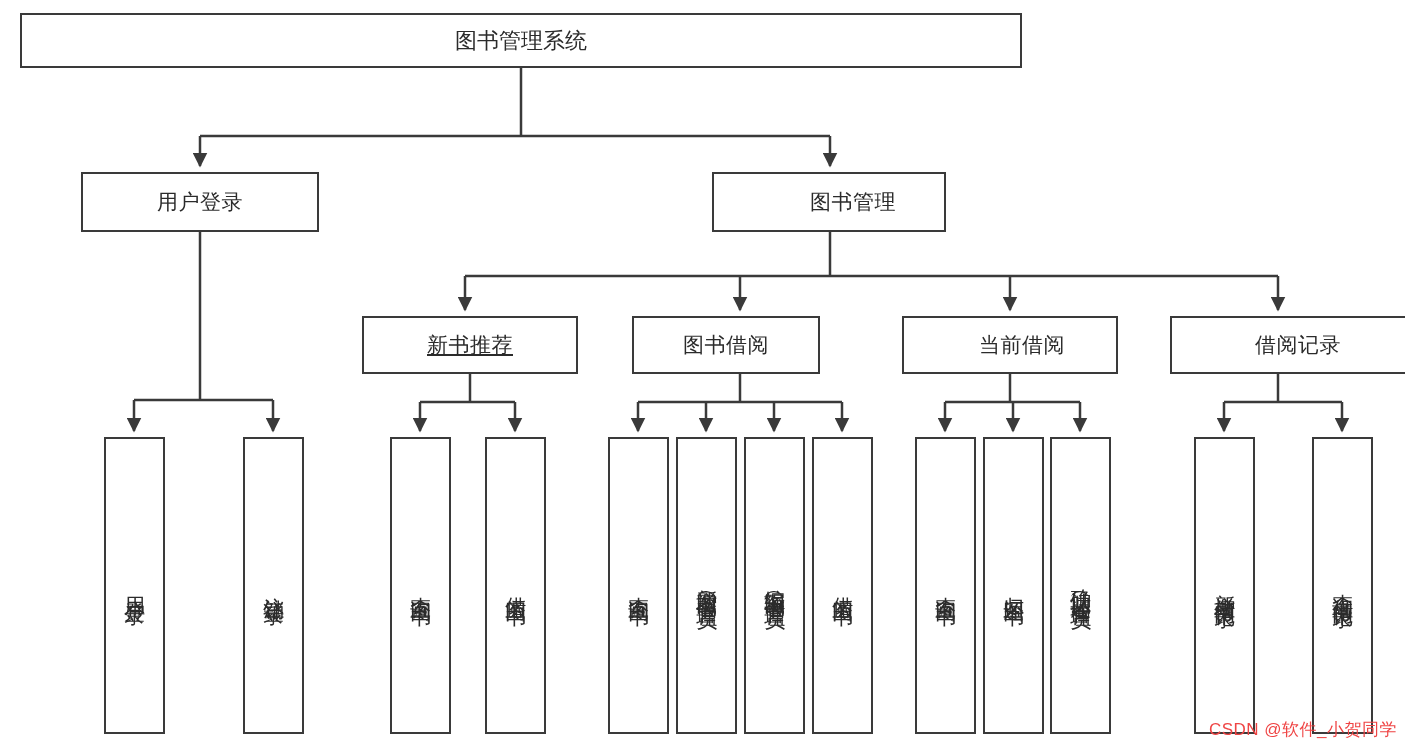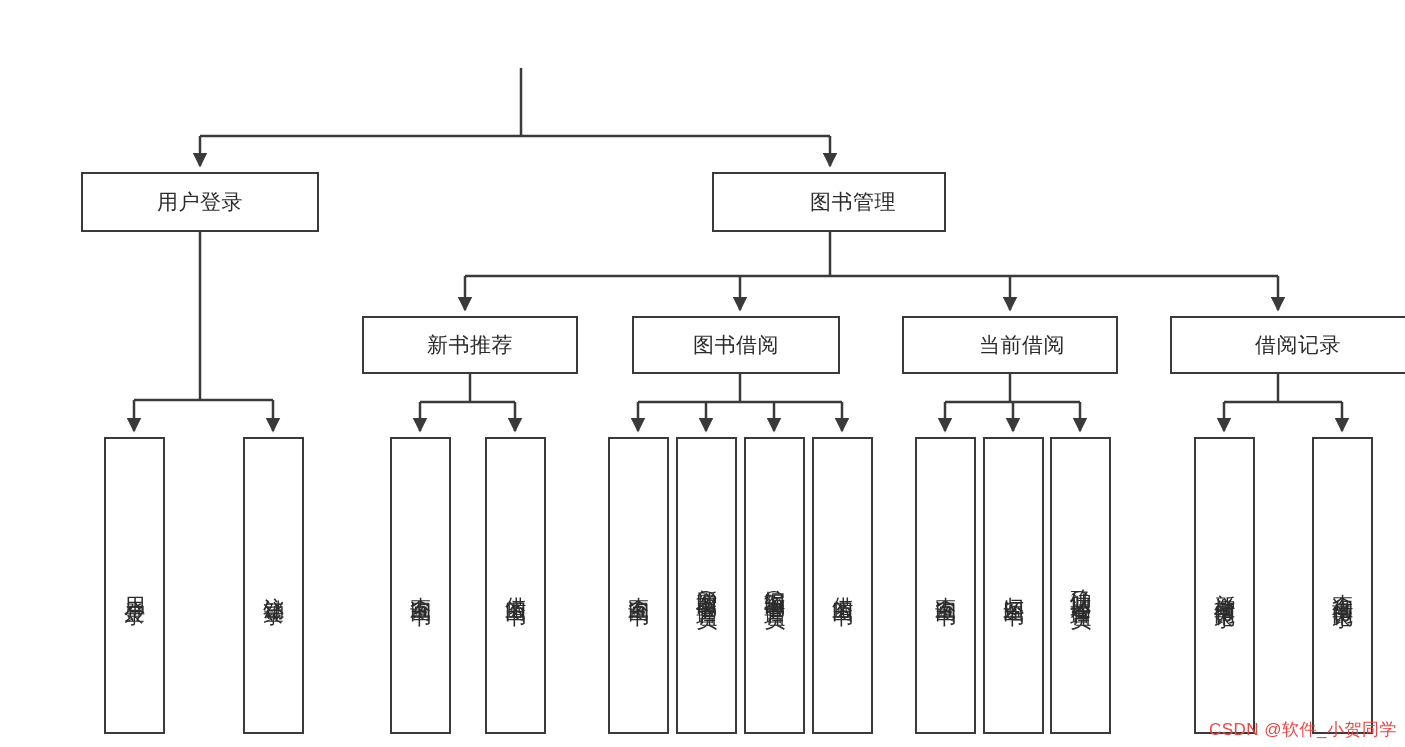--- a/index.html
+++ b/index.html
@@ -118,32 +118,35 @@
       <path d="M 1013 402 L 1013 431" marker-end="url(#arrow)"></path>
       <path d="M 1080 402 L 1080 431" marker-end="url(#arrow)"></path>
 
       <path d="M 1278 374 L 1278 402"></path>
       <path d="M 1224 402 L 1342 402"></path>
       <path d="M 1224 402 L 1224 431" marker-end="url(#arrow)"></path>
       <path d="M 1342 402 L 1342 431" marker-end="url(#arrow)"></path>
     </g>
   </svg>
 
+  <div class="node root" style="left:20px; top:13px; width:1002px; height:55px;">
+    <span>图书管理系统</span>
+  </div>
 
   <div class="node h" style="left:81px; top:172px; width:238px; height:60px;">
     <span>用户登录</span>
   </div>
   <div class="node h" style="left:712px; top:172px; width:234px; height:60px;padding-left:48px;">
     <span>图书管理</span>
   </div>
 
-  <div class="node h" style="left:362px; top:316px; width:216px; height:58px;">
+  <div class="node h" style="left:362px; top:316px; width:216px; height:58px;text-decoration:underline;">
     <span>新书推荐</span>
   </div>
-  <div class="node h" style="left:632px; top:316px; width:208px; height:58px;text-align:right;">
+  <div class="node h" style="left:632px; top:316px; width:188px; height:58px;text-align:right;">
     <span>图书借阅</span>
   </div>
   <div class="node h" style="left:902px; top:316px; width:216px; height:58px;padding-left:24px;">
     <span>当前借阅</span>
   </div>
   <div class="node h" style="left:1170px; top:316px; width:256px; height:58px;">
     <span>借阅记录</span>
   </div>
 
   <div class="node v" style="left:104px; top:437px; width:61px; height:297px;">

